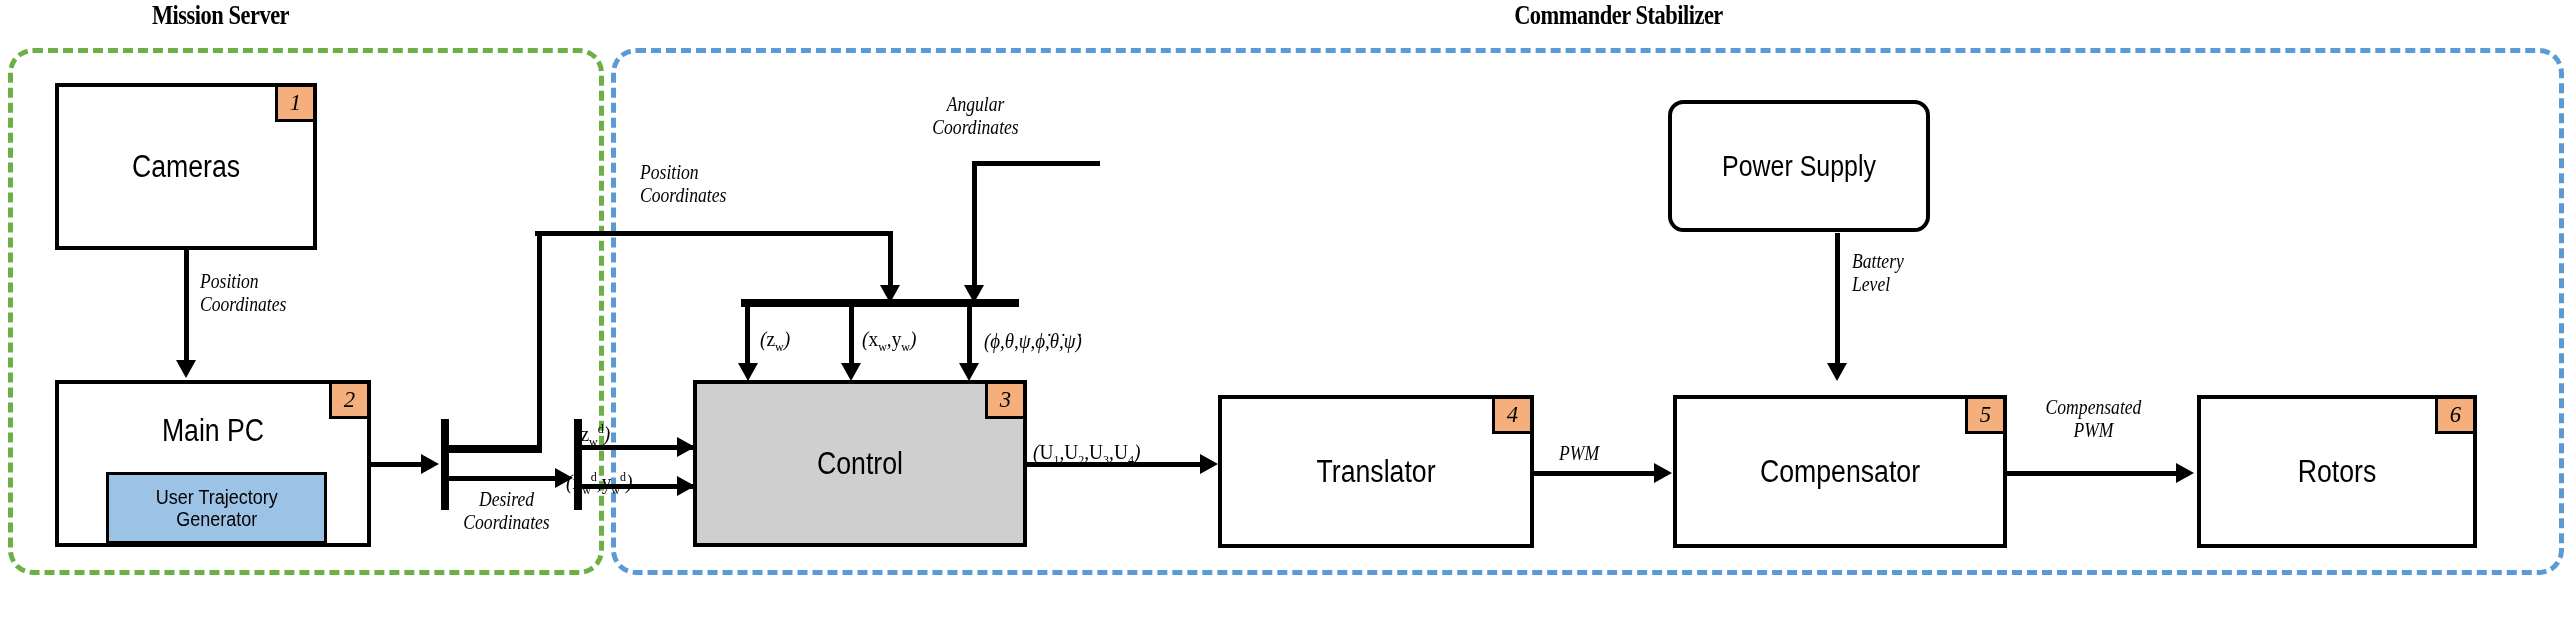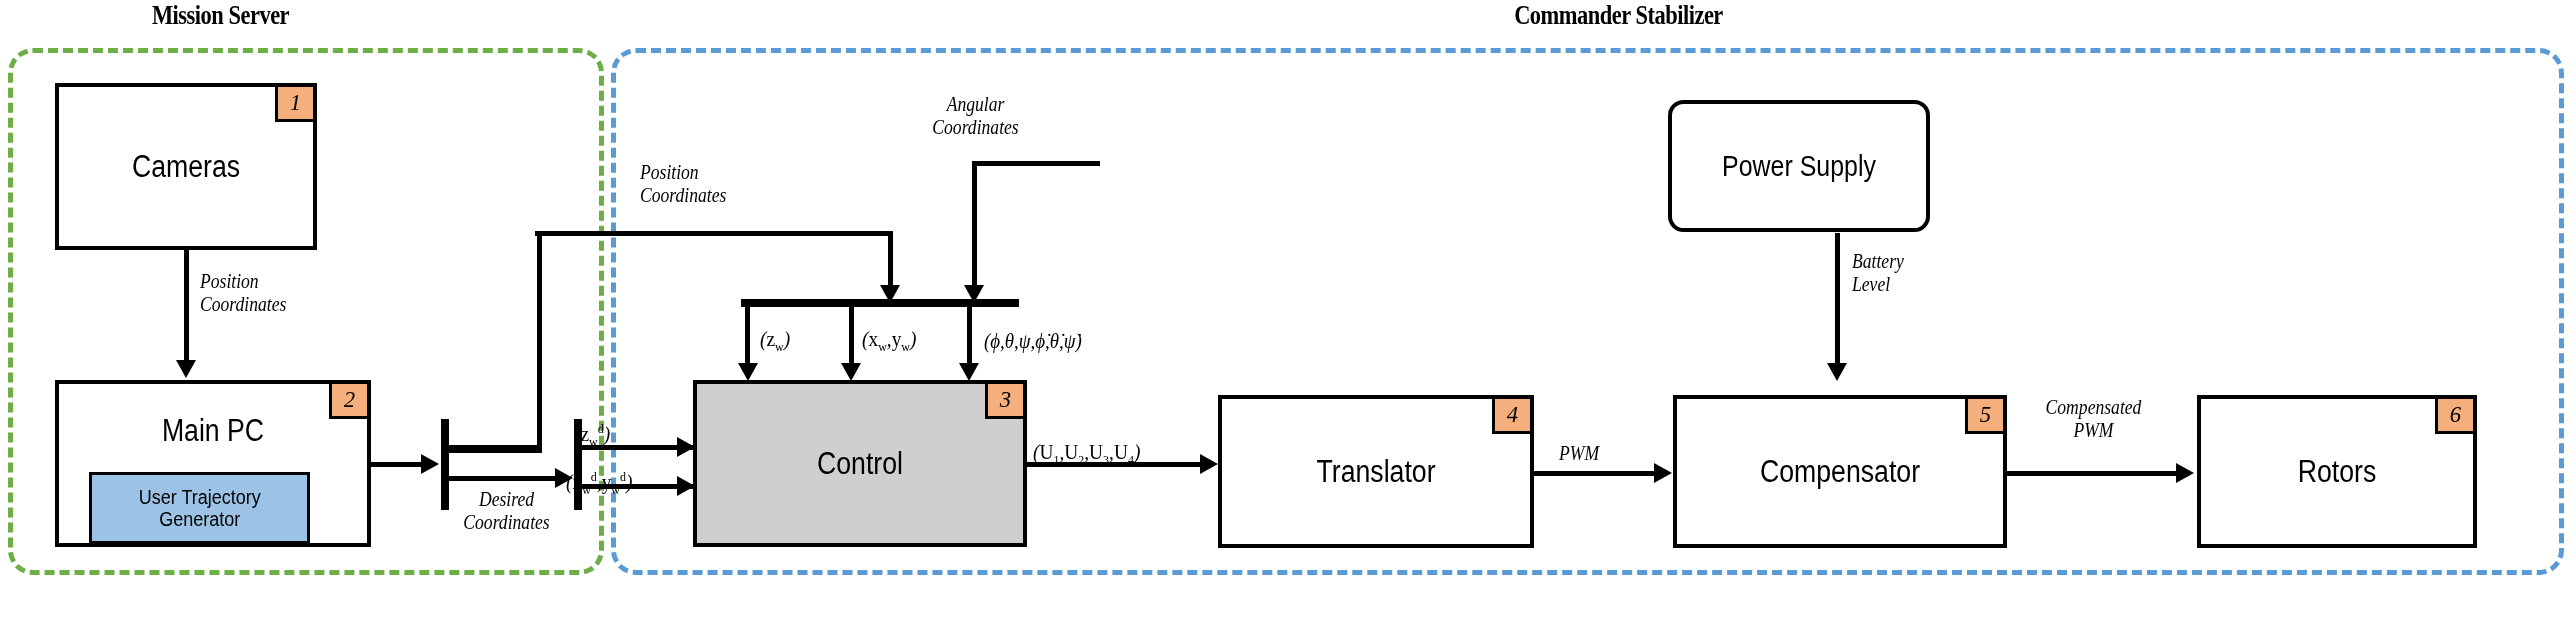--- a/index.html
+++ b/index.html
@@ -153,21 +153,21 @@
   <div class="wire-v" style="left:184px;top:250px;height:119px;"></div>
   <div class="arrow down" style="left:176px;top:360px;"></div>
   <div class="sig" style="left:200px;top:270px;">
     <span>Position</span><br>
     <span>Coordinates</span>
   </div>
 
   <div class="block" style="left:55px;top:380px;width:316px;height:167px;">
     <div class="badge">2</div>
     <div class="blk-label" style="top:47px;">Main PC</div>
-    <div class="subblock" style="left:30px;top:88px;width:221px;height:72px;">
+    <div class="subblock" style="left:47px;top:88px;width:221px;height:72px;">
       <div class="sub-label">
         <span>User Trajectory</span><br>
         <span>Generator</span>
       </div>
     </div>
   </div>
 
   <div class="wire-h" style="left:371px;top:462px;width:54px;"></div>
   <div class="arrow right" style="left:421px;top:454px;"></div>
 

